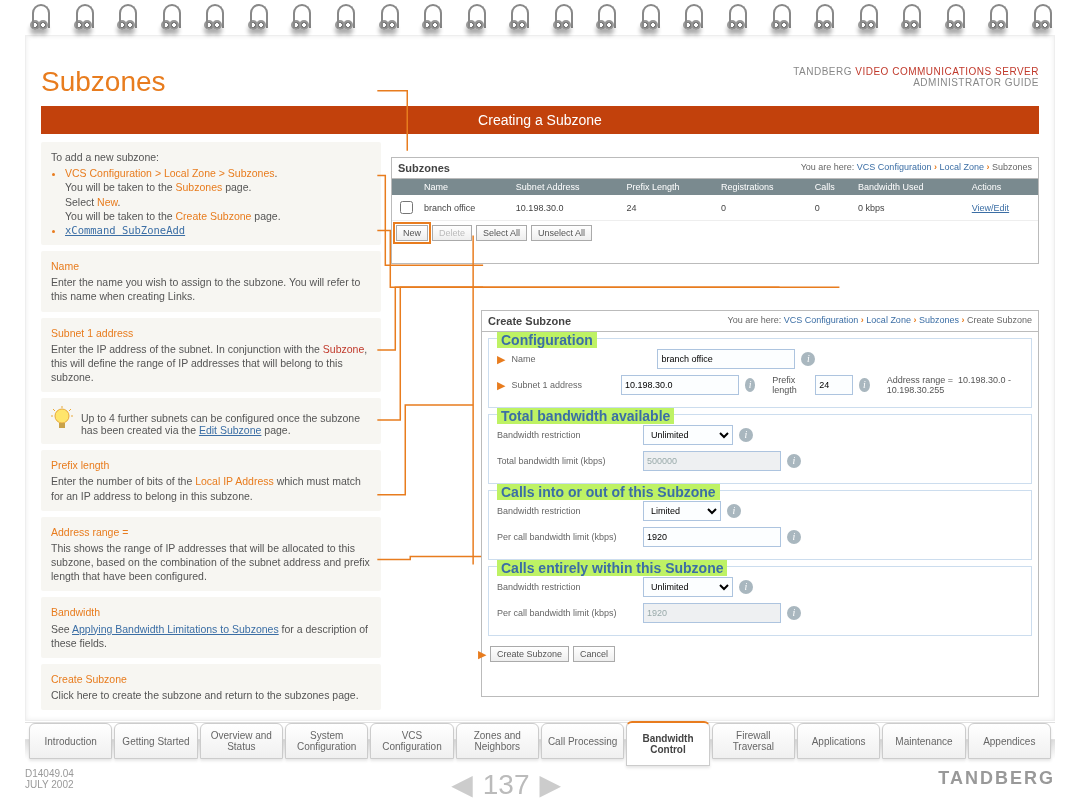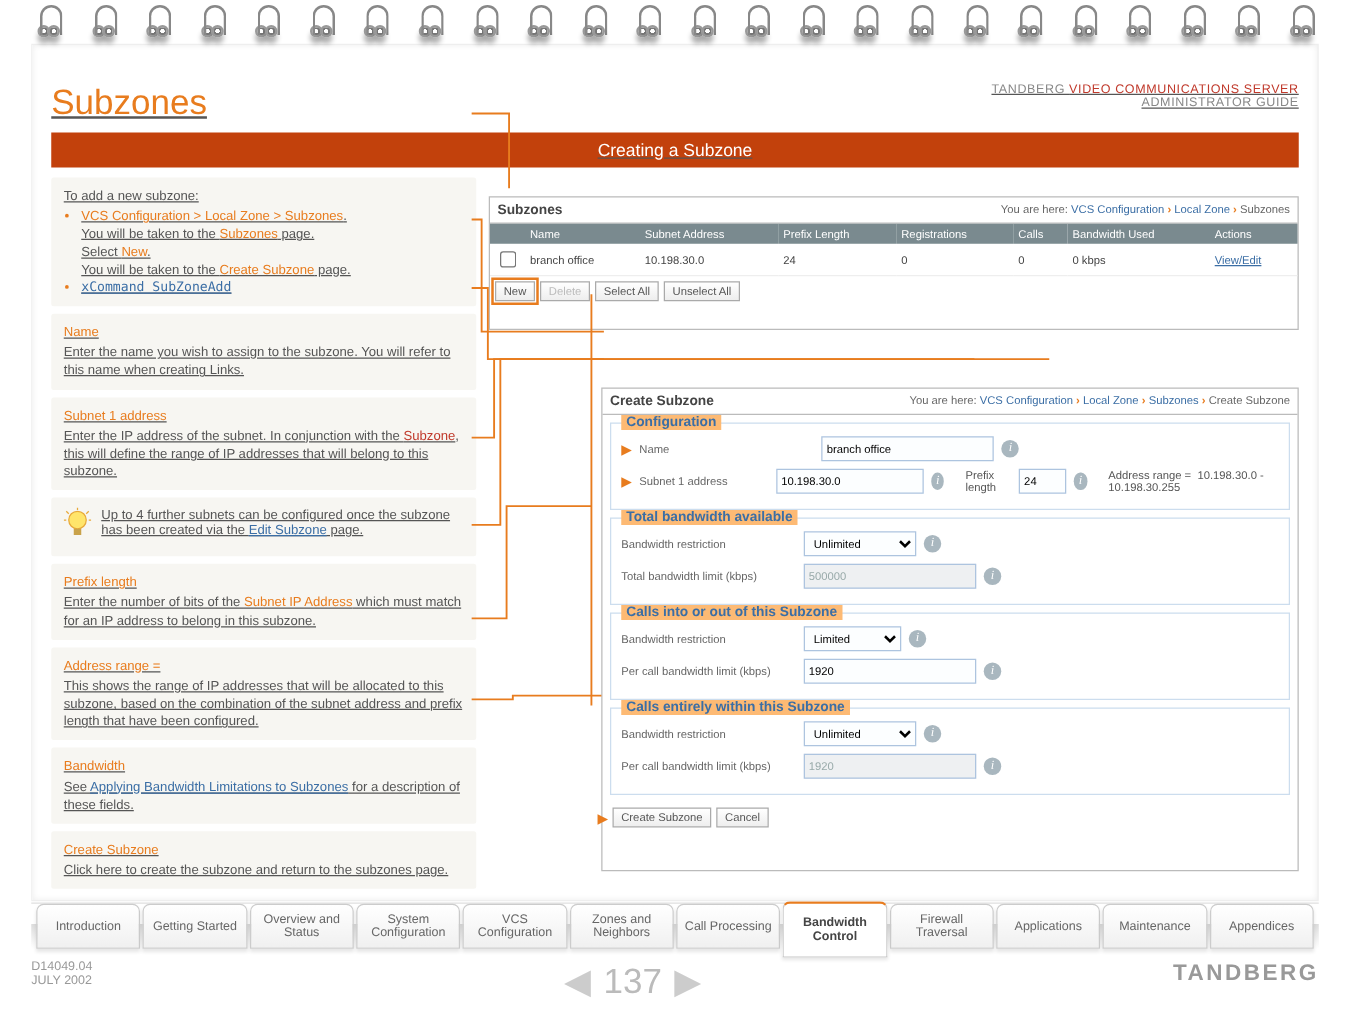--- a/index.html
+++ b/index.html
@@ -57,21 +57,20 @@
   }
   .sheet {
     position: absolute;
     top: 35px;
     left: 25px;
     right: 25px;
     bottom: 90px;
     border: 1px solid #eee;
     box-shadow: 0 0 5px rgba(0,0,0,.08) inset;
     background:#fff;
-    text-decoration:underline;
   }
   .header {
     display:flex;
     justify-content: space-between;
     align-items: flex-start;
     padding: 30px 15px 8px 15px;
   }
   h1 {
     margin: 0;
     font-weight: normal;
@@ -111,21 +110,21 @@
     margin-bottom: 6px;
     line-height: 1.35;
   }
   .ohead { color: #e87c1e; font-weight: normal; margin-bottom: 2px; }
   .orange-text { color: #e87c1e; }
   .red-text { color: #c0392b; }
   .link { color: #3b6ea5; text-decoration: underline; }
   .tip {
     display:flex;
     gap:8px;
-    align-items: flex-start;
+    align-items: flex-end;
     background:#f7f6f2;
     padding:8px 10px;
     margin-bottom:6px;
     border-radius:2px;
   }
   .bulb { flex:0 0 22px; }
   .dot-command { font-family: monospace; color:#3b6ea5; text-decoration: underline;}
 
   
   .panel {
@@ -181,24 +180,24 @@
   .fieldset {
     border:1px solid #cde;
     margin:6px;
     position: relative;
     padding:10px 8px 6px 8px;
   }
   .fieldset > .legend {
     position:absolute;
     top:-7px;
     left:8px;
-    background:#fdba74;
+    background:#bef264;
     color:#3b6ea5;
     font-weight: bold;
-    font-size:11px;
+    font-size:14px;
     padding:0 4px;
   }
   .frow {
     display:flex;
     align-items: center;
     gap:6px;
     margin-bottom:6px;
   }
   .flabel { width:140px; color:#666;}
   .finput {
@@ -440,21 +439,21 @@
             </svg>
           </div>
           <div>
             <span>Up to 4 further subnets can be configured once the subzone has been created via the </span><span class="link">Edit Subzone</span><span> page.</span>
           </div>
         </div>
 
         <div class="block">
           <div class="ohead">Prefix length</div>
           <div>
-            <span>Enter the number of bits of the </span><span class="orange-text">Subnet IP Address</span><span> which must match for an IP address to belong in this subzone.</span>
+            <span>Enter the number of bits of the </span><span class="orange-text">Local IP Address</span><span> which must match for an IP address to belong in this subzone.</span>
           </div>
         </div>
 
         <div class="block">
           <div class="ohead">Address range =</div>
           <div>This shows the range of IP addresses that will be allocated to this subzone, based on the combination of the subnet address and prefix length that have been configured.</div>
         </div>
 
         <div class="block">
           <div class="ohead">Bandwidth</div>

